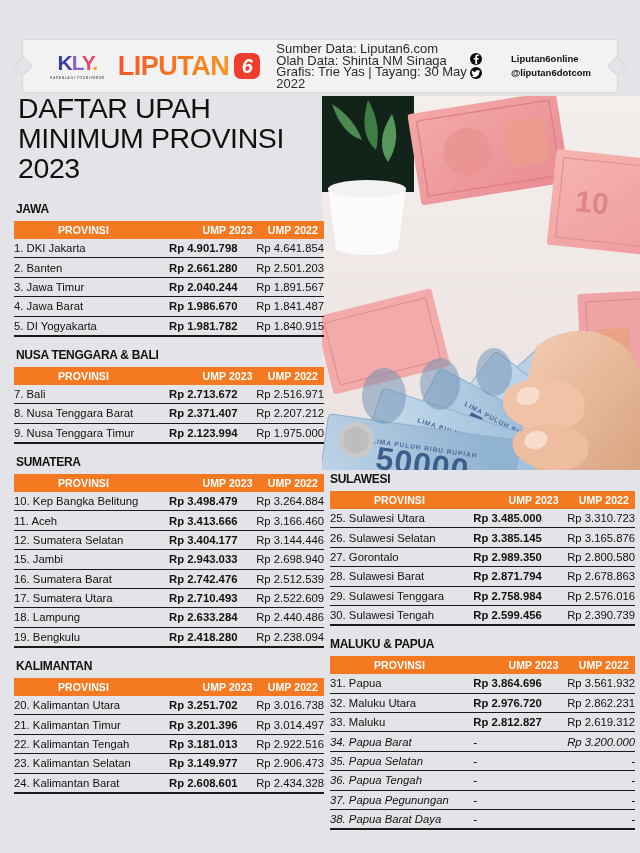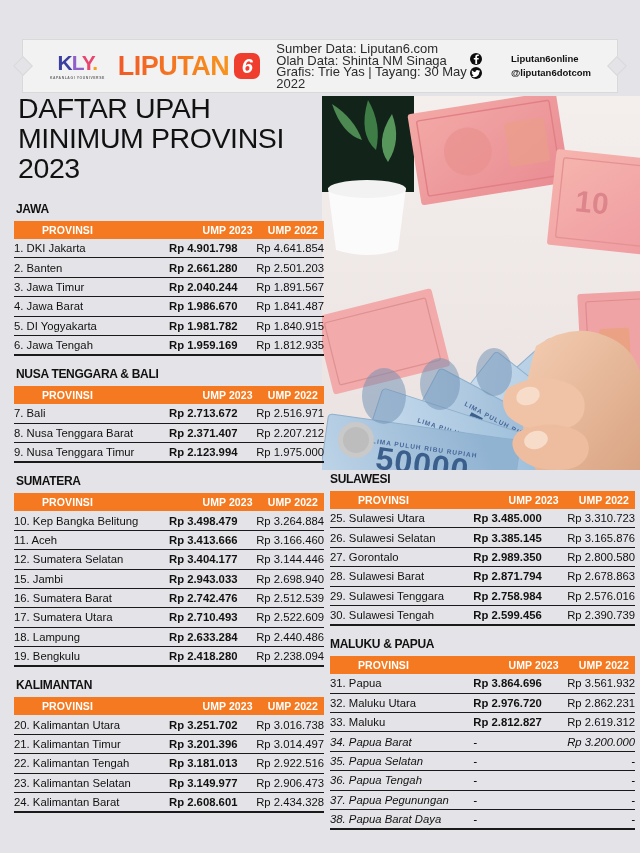--- a/index.html
+++ b/index.html
@@ -81,21 +81,21 @@
     margin:0 0 3px 2px;color:#111;line-height:18px;
   }
   .col-right .sec-title{margin-left:0;}
 
   table.t{width:100%;border-collapse:collapse;table-layout:fixed;}
   table.t th{
     background:#f47920;color:#fff;font-size:10.5px;font-weight:bold;
     padding:3px 0 3px 0;letter-spacing:0.1px;text-align:right;
     border:0;
   }
-  table.t th.prov{text-align:left;padding-left:28px;}
+  table.t th.prov{text-align:left;padding-left:44px;}
   table.t th.c22{padding-right:6px;}
   table.t td{
     font-size:11.3px;padding:3.2px 0 3.2px 0;
     border-bottom:1px solid #1a1a1a;
     color:#111;white-space:nowrap;
   }
   table.t tr:last-child td{border-bottom:2px solid #1a1a1a;}
   td.prov{text-align:left;padding-left:2px;}
   td.c23{text-align:left;font-weight:bold;}
   td.c22{text-align:right;padding-right:6px;}
@@ -294,25 +294,20 @@
           <tr>
             <td class="prov">4. Jawa Barat</td>
             <td class="c23">Rp 1.986.670</td>
             <td class="c22">Rp 1.841.487</td>
           </tr>
           <tr>
             <td class="prov">5. DI Yogyakarta</td>
             <td class="c23">Rp 1.981.782</td>
             <td class="c22">Rp 1.840.915</td>
           </tr>
-          <tr>
-            <td class="prov">6. Jawa Tengah</td>
-            <td class="c23">Rp 1.959.169</td>
-            <td class="c22">Rp 1.812.935</td>
-          </tr>
         </tbody>
       </table>
       <div class="spacer"></div>
     </div>
     <div>
       <div class="sec-title">NUSA TENGGARA &amp; BALI</div>
       <table class="t">
         <colgroup>
           <col style="width: 50%;">
           <col style="width: 27%;">

